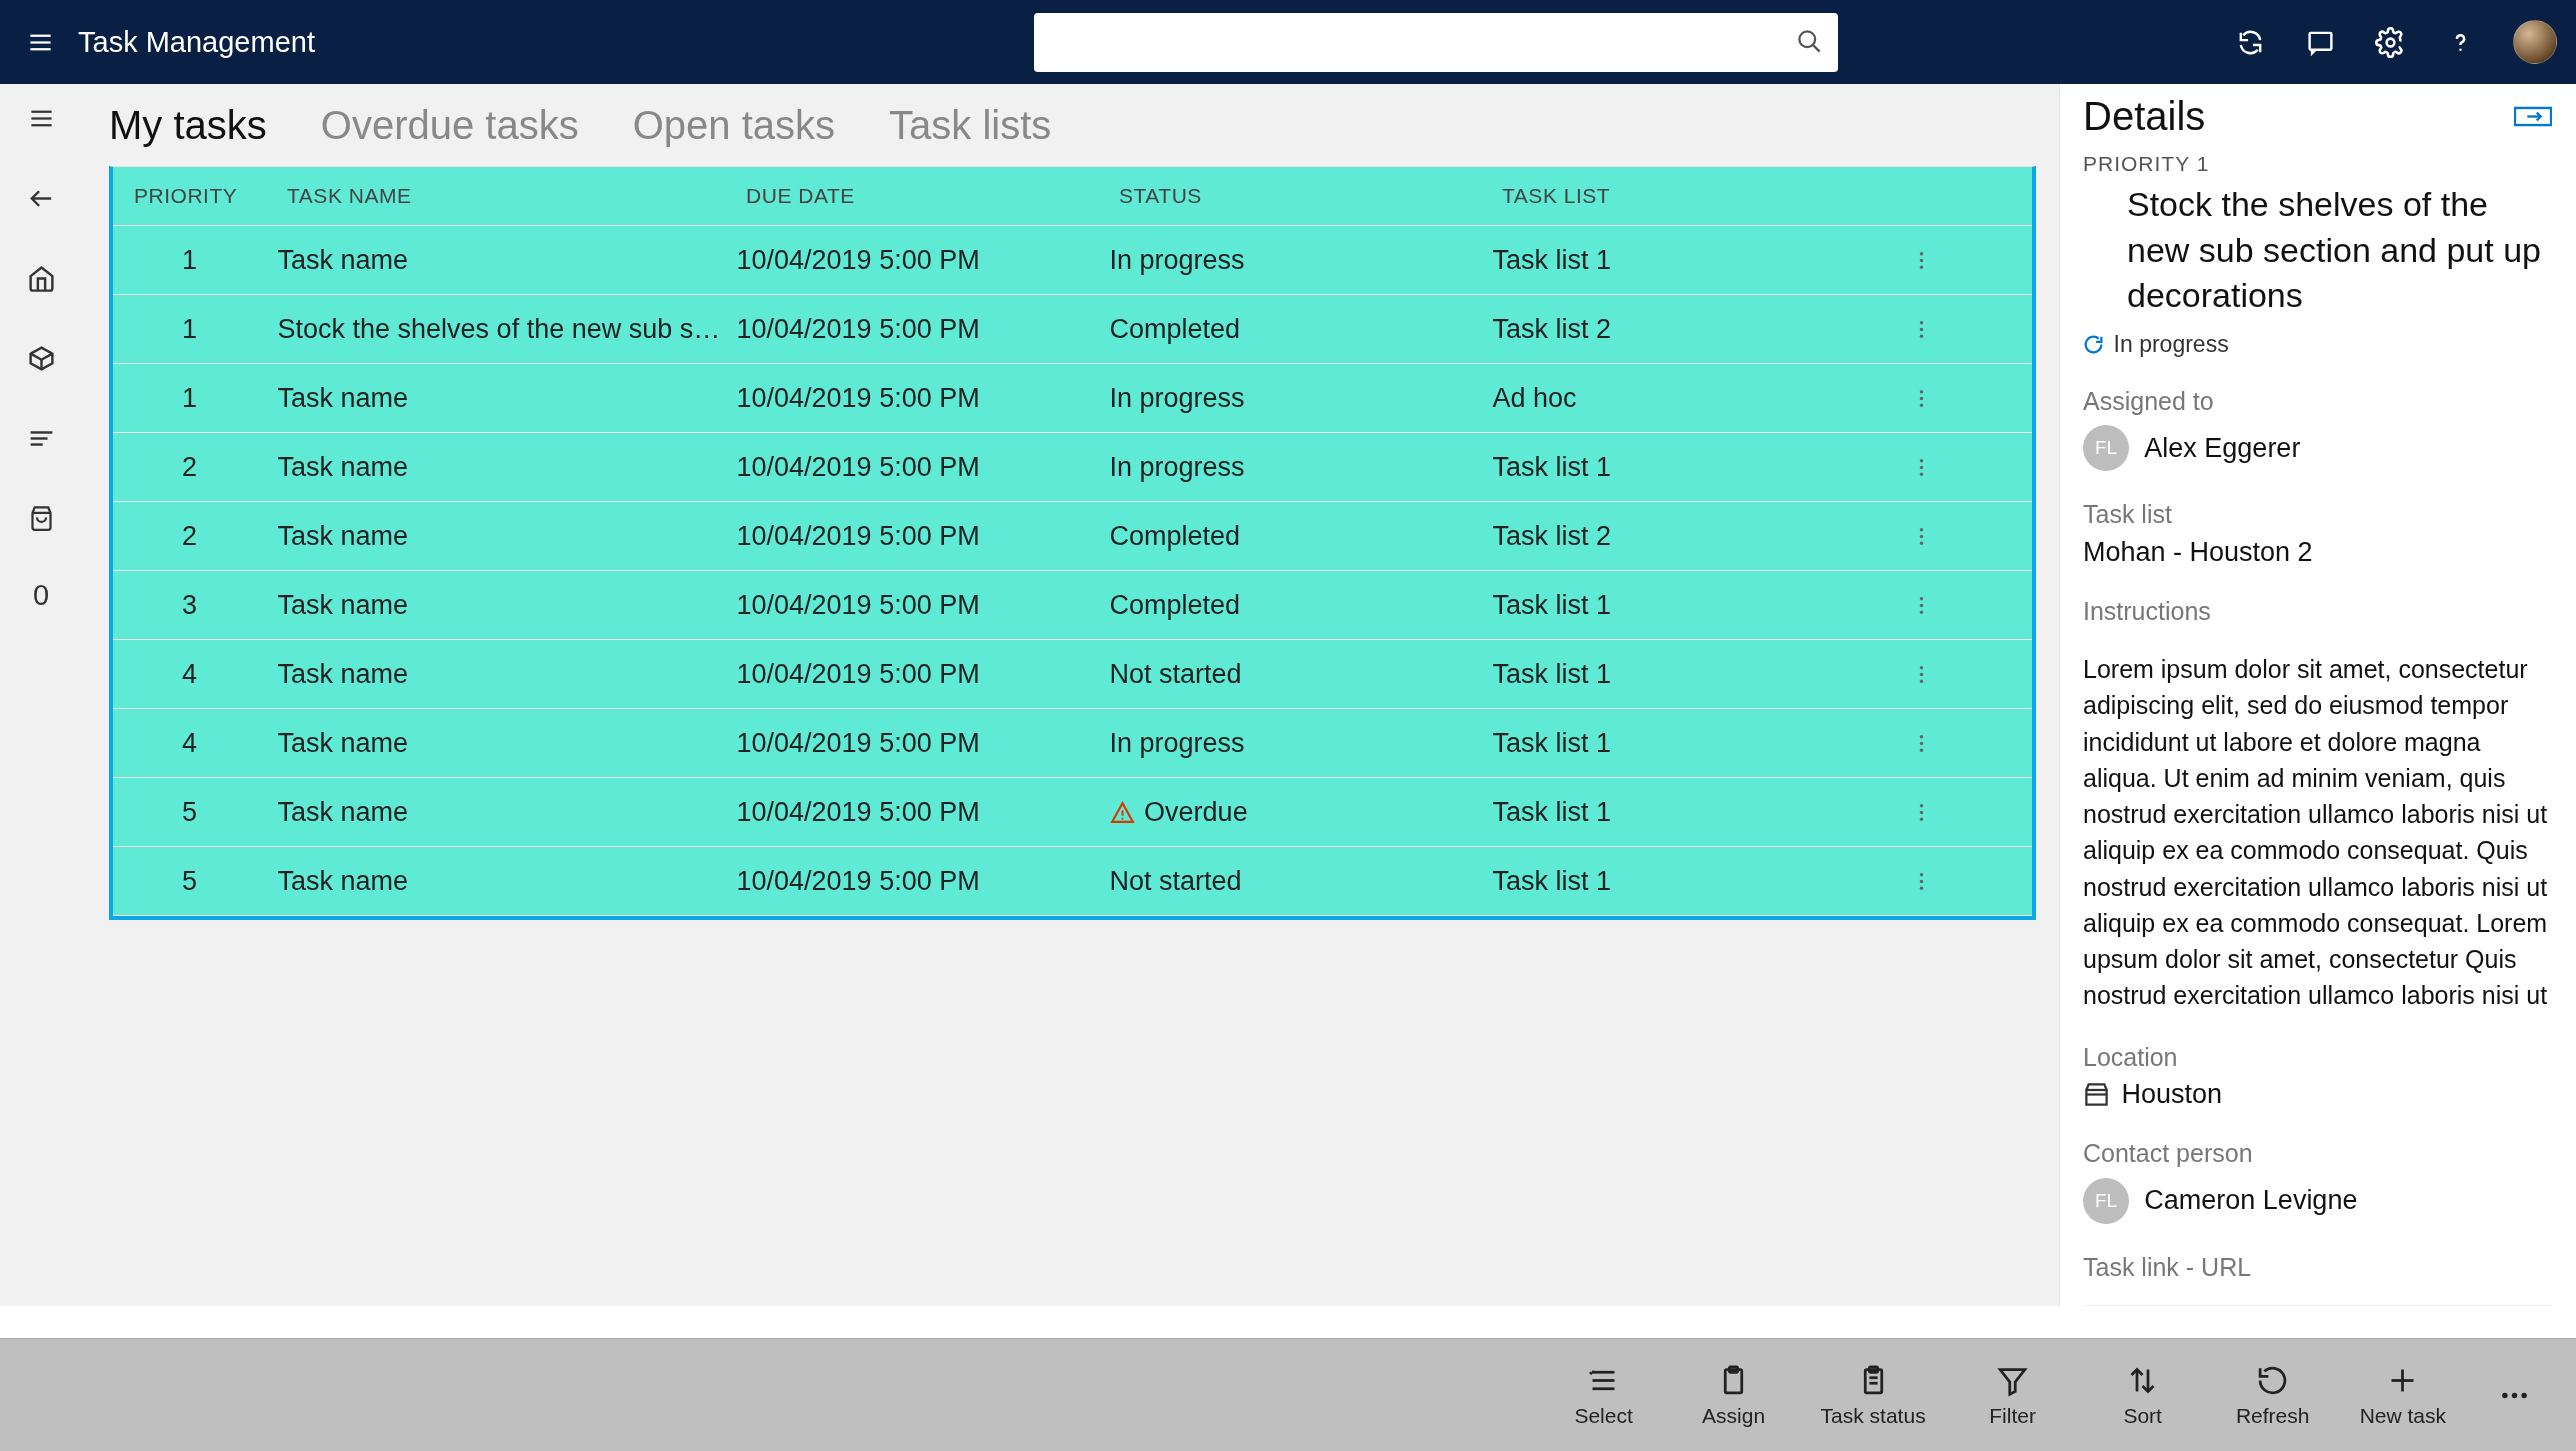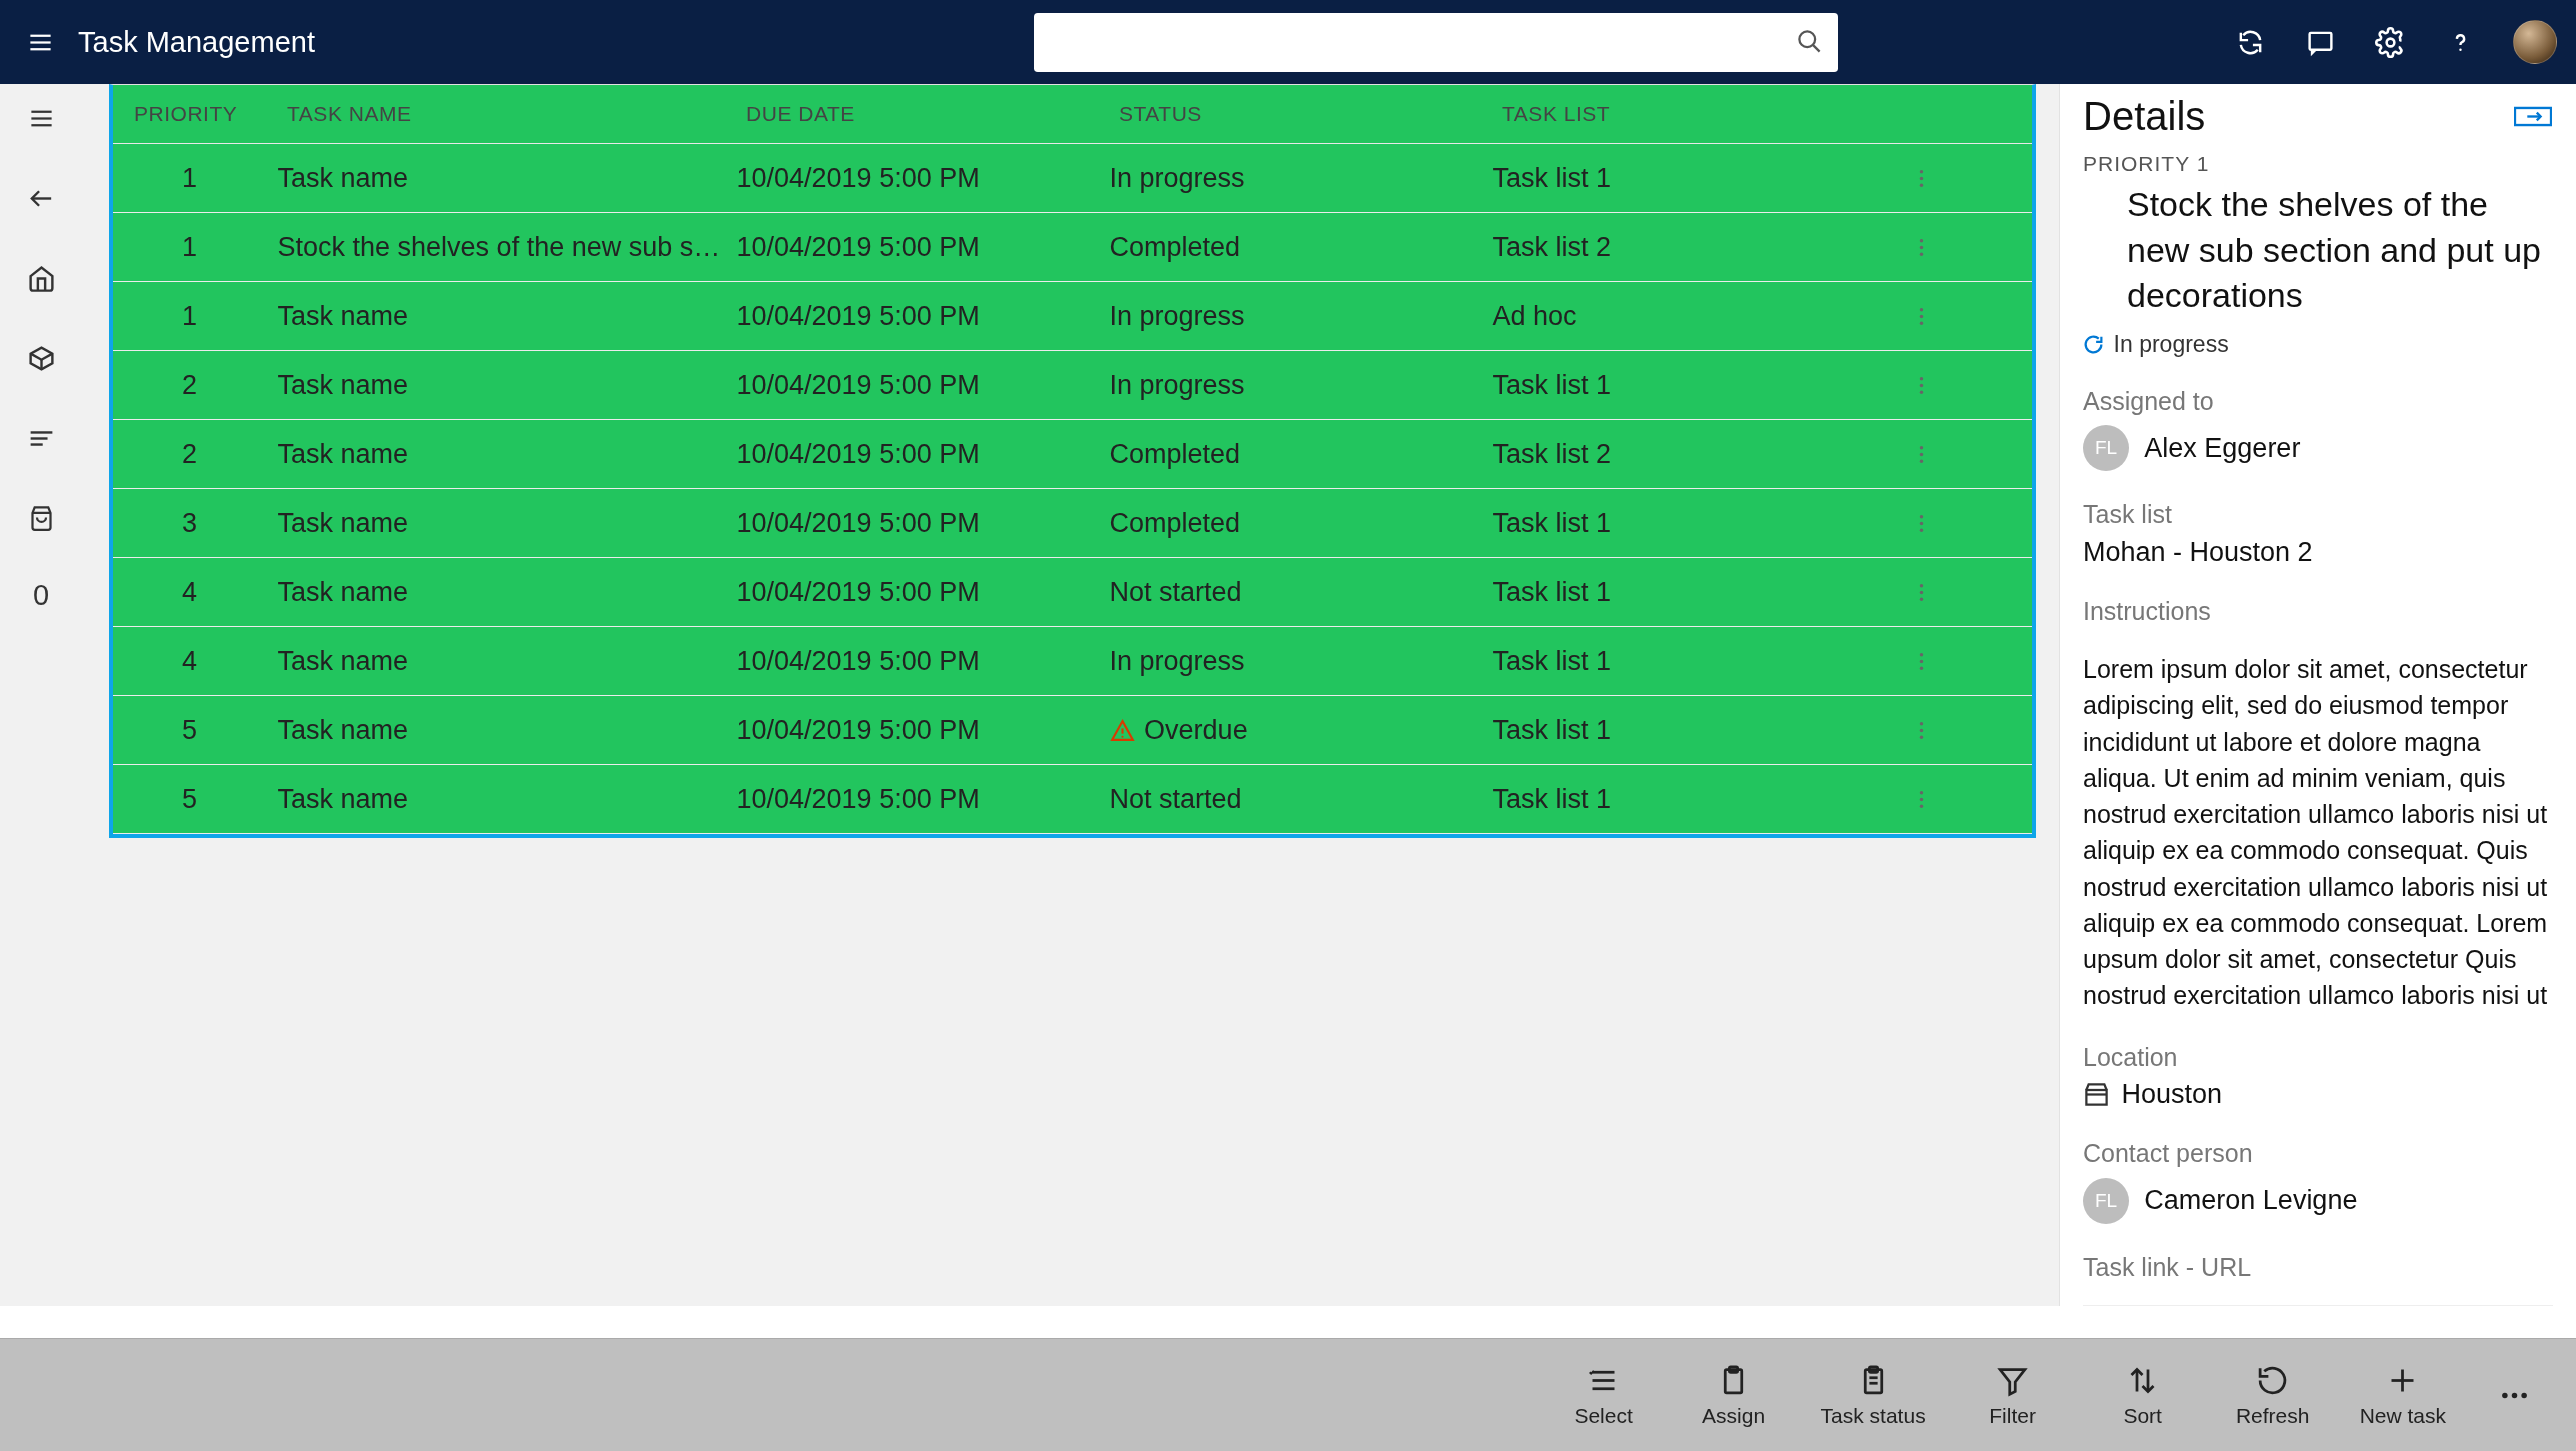--- a/index.html
+++ b/index.html
@@ -25,21 +25,21 @@
 .rail { width: 82px; background:#f1f1f1; display:flex; flex-direction:column; align-items:center; padding-top: 15.3px; gap: 42px; }
 .rail .ricon { width:38px; height:38px; display:flex; align-items:center; justify-content:center; color:#333; cursor:pointer; }
 
 
 .content { flex:1; display:flex; flex-direction:column; padding: 0 23px 0 27px; overflow:hidden; }
 .tabs { height: 82px; display:flex; align-items:center; gap: 54px; }
 .tab { font-size: 40px; font-weight: 300; color:#888; cursor:pointer; }
 .tab.active { color:#111; }
 
 
-.table { background:#22c55e; border:4px solid #0ea5e9; border-top:1px solid #e2e2e2; }
+.table { background:#5eead4; border:4px solid #0ea5e9; border-top:1px solid #e2e2e2; }
 .thead { display:grid; grid-template-columns: 153px 459px 373px 383px 402px 77px; padding: 17px 9.6px 17px 9.6px; border-bottom:1px solid #e8e8e8; }
 .th { font-size: 21px; letter-spacing: 0.5px; color:#444; text-transform: none; padding-left: 11.5px; }
 .tbody .row { display:grid; grid-template-columns: 153px 459px 373px 383px 402px 77px; align-items:center; height: 69px; border-bottom:1px solid #ececec; cursor:pointer; }
 .td { font-size: 27px; color:#222; padding-left: 11.5px; white-space: nowrap; overflow:hidden; text-overflow:ellipsis; }
 .td.priority { text-align:center; padding-left:0; }
 .td.status { display:flex; align-items:center; gap:9.6px; }
 .kebab { display:flex; align-items:center; justify-content:center; color:#666; cursor:pointer; }
 .overdue-icon { width:25px; height:25px; }
 
 
@@ -172,20 +172,26 @@
           <line x1="4" y1="7" x2="20" y2="7"></line>
           <path d="M16 11a4 4 0 0 1-8 0"></path>
         </svg>
     </span>
     <span class="ricon" style="font-size:29px; color:#333; width:auto; height:auto;">
       <span>0</span>
     </span>
   </div>
 
   <div class="content">
+    <div class="tabs" id="tabs">
+        <div class="tab active">My tasks</div>
+        <div class="tab">Overdue tasks</div>
+        <div class="tab">Open tasks</div>
+        <div class="tab">Task lists</div>
+      </div>
     <div class="table">
       <div class="thead">
         <div class="th">PRIORITY</div>
         <div class="th">TASK NAME</div>
         <div class="th">DUE DATE</div>
         <div class="th">STATUS</div>
         <div class="th">TASK LIST</div>
         <div class="th"></div>
       </div>
       <div class="tbody" id="tbody">

